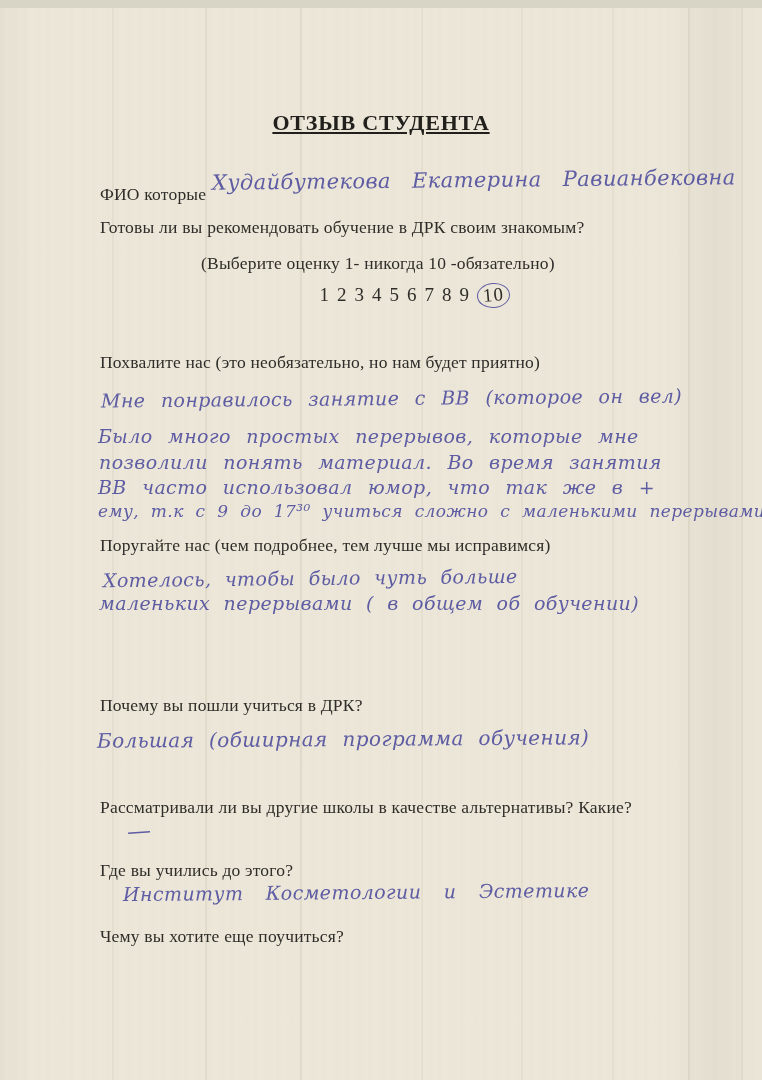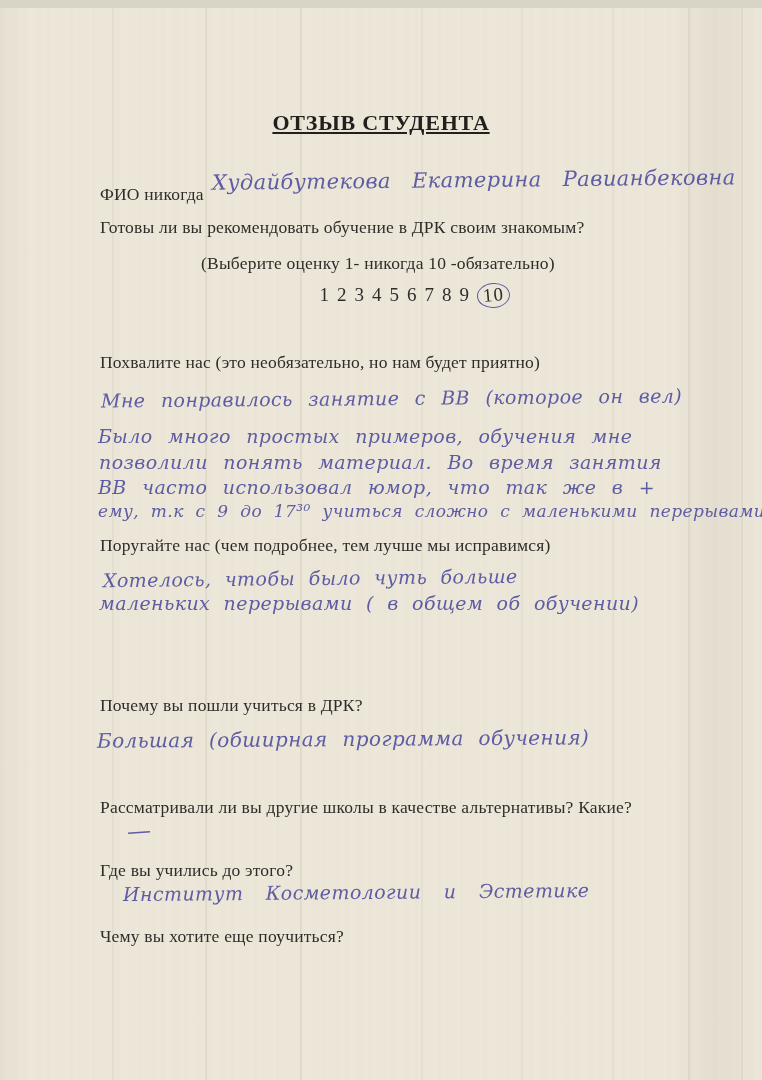--- a/index.html
+++ b/index.html
@@ -102,33 +102,33 @@
   <div class="crease" style="left:205px"></div>
   <div class="crease" style="left:300px; opacity:.8"></div>
   <div class="crease" style="left:421px; opacity:.6"></div>
   <div class="crease" style="left:521px; opacity:.5"></div>
   <div class="crease" style="left:612px; opacity:.5"></div>
   <div class="crease" style="left:688px"></div>
   <div class="crease" style="left:741px; opacity:.8"></div>
 
   <div class="title" style="top:102px">ОТЗЫВ СТУДЕНТА</div>
 
-  <span class="print" style="left:100px; top:176px">ФИО никогда</span>
+  <span class="print" style="left:100px; top:176px">ФИО которые</span>
   <span class="hand name" style="left:212px; top:160px">Худайбутекова Екатерина Равианбековна</span>
 
   <span class="print" style="left:100px; top:209px">Готовы ли вы  рекомендовать обучение в ДРК своим знакомым?</span>
   <span class="print" style="left:201px; top:245px">(Выберите оценку 1- никогда 10 -обязательно)</span>
 
   <div class="scale" style="left:316px; top:275px">
     <span class="num">1</span><span class="num">2</span><span class="num">3</span><span class="num">4</span><span class="num">5</span><span class="num">6</span><span class="num">7</span><span class="num">8</span><span class="num">9</span><span class="circled">10</span>
   </div>
 
   <span class="print" style="left:100px; top:344px">Похвалите нас (это необязательно, но нам будет приятно)</span>
   <span class="hand praise-line" style="left:101px; top:379px; transform:rotate(-0.5deg)">Мне понравилось занятие с ВВ (которое он вел)</span>
-  <span class="hand praise-line" style="left:98px; top:417px">Было много простых примеров, обучения мне</span>
+  <span class="hand praise-line" style="left:98px; top:417px">Было много простых перерывов, которые мне</span>
   <span class="hand praise-line" style="left:99px; top:443px">позволили понять материал.  Во время занятия</span>
   <span class="hand praise-line" style="left:98px; top:468px">ВВ часто использовал юмор, что так же в +</span>
   <span class="hand praise-line" style="left:98px; top:493px; font-size:17px; word-spacing:6px">ему, т.к  с 9 до 17³⁰ учиться сложно с маленькими перерывами.</span>
 
   <span class="print" style="left:100px; top:527px">Поругайте нас (чем подробнее, тем лучше мы исправимся)</span>
   <span class="hand crit-line" style="left:103px; top:559px; transform:rotate(-0.6deg)">Хотелось, чтобы было чуть больше</span>
   <span class="hand crit-line" style="left:99px; top:584px">маленьких перерывами ( в общем об обучении)</span>
 
   <span class="print" style="left:100px; top:687px">Почему вы пошли учиться в ДРК?</span>
   <span class="hand why-line" style="left:97px; top:719px">Большая (обширная программа обучения)</span>

